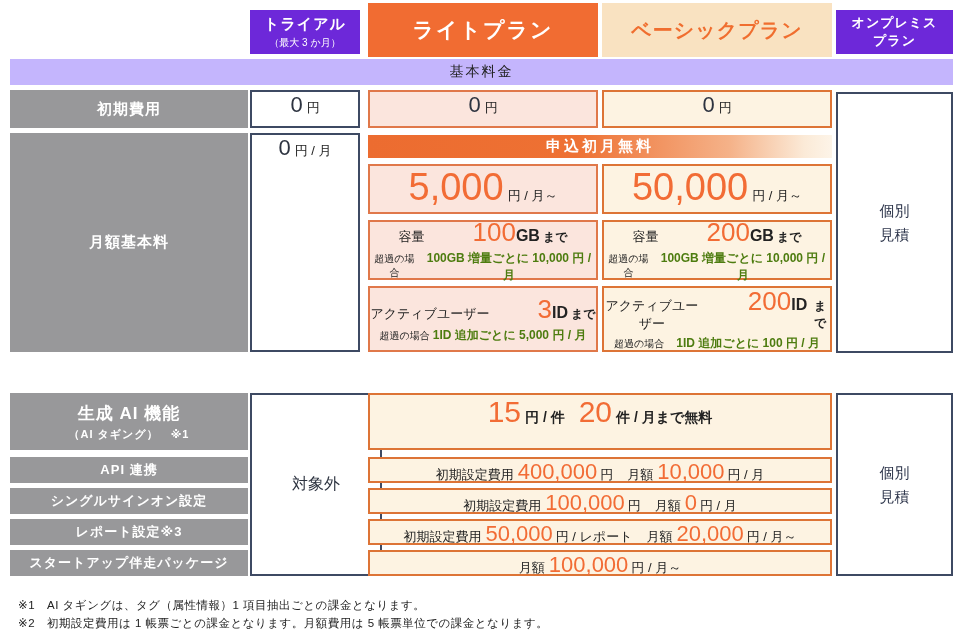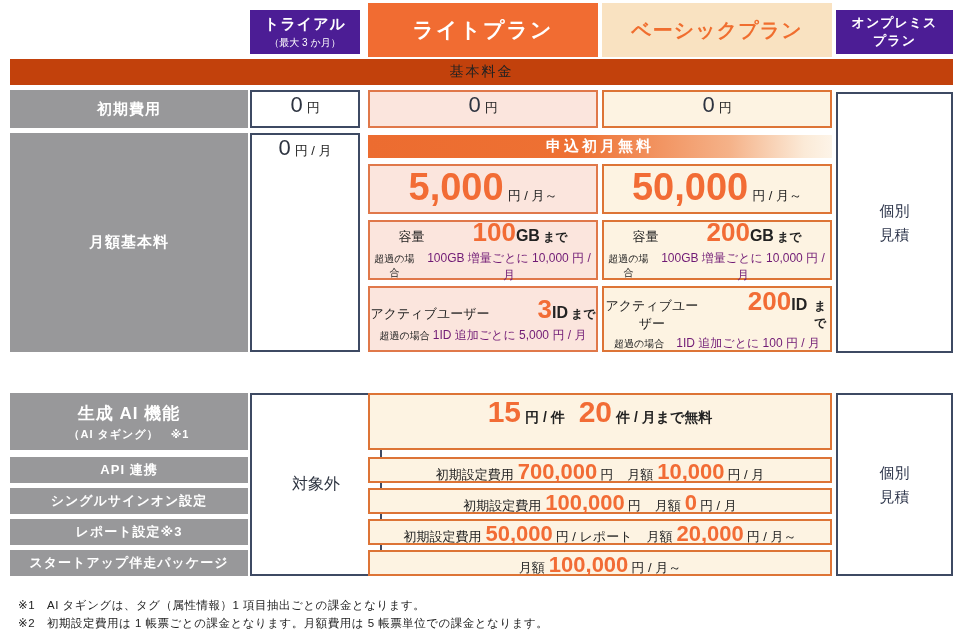--- a/index.html
+++ b/index.html
@@ -6,56 +6,56 @@
   .page{
     position:relative;width:957px;height:640px;background:#ffffff;
     font-family:"Liberation Sans","DejaVu Sans",sans-serif;color:#222;
     overflow:hidden;
   }
   .abs{position:absolute;box-sizing:border-box;}
   .cell{display:flex;align-items:center;justify-content:center;text-align:center;}
   .col{flex-direction:column;}
 
   
-  .hdr-navy{background:#4c1d95;color:#fff;}
+  .hdr-navy{background:#6d28d9;color:#fff;}
   .hdr-orange{background:#f16c32;color:#fff;font-weight:bold;font-size:21px;letter-spacing:2px;}
   .hdr-cream{background:#f9e2c1;color:#f06e2f;font-weight:bold;font-size:20px;letter-spacing:1px;}
   .hdr-title{font-size:15px;font-weight:bold;letter-spacing:1px;}
   .hdr-sub{font-size:10px;margin-top:2px;}
   .hdr-small{font-size:13px;font-weight:bold;line-height:1.35;letter-spacing:1px;text-align:right;}
 
   
-  .band{background:#c2410c;color:#222;font-size:14px;letter-spacing:2px;}
+  .band{background:#c4b5fd;color:#222;font-size:14px;letter-spacing:2px;}
 
   
   .lbl{background:#98989a;color:#fff;font-weight:bold;font-size:15px;letter-spacing:1px;}
   .lbl-sub{font-size:11px;font-weight:bold;margin-top:2px;}
   .lbl-sm{font-size:13px;}
 
   
   .cell-trial{background:#fff;border:2px solid #3e4a63;color:#2d3340;}
   .cell-pink{background:#fbe5dd;border:2px solid #e0784a;}
   .cell-cream{background:#fdf3e2;border:2px solid #dd7436;}
   .cell-onprem{background:#fff;border:2px solid #3e4a63;color:#2b3349;font-size:15px;line-height:1.6;}
 
   .banner{
     background:linear-gradient(to right,#ec6c30 0%,#ee7133 45%,#f5b289 78%,#fbead7 94%,#fdf4e8 100%);
     color:#fff;font-weight:bold;font-size:15px;letter-spacing:3px;
   }
 
   .bl{display:flex;align-items:baseline;justify-content:center;}
-  .num-orange{color:#f26c35;font-weight:bold;}
+  .num-orange{color:#f26c35;font-weight:normal;}
   .n38{font-size:38px;}
   .n30{font-size:30px;}
   .n26{font-size:26px;margin-left:48px;}
   .n22{font-size:22px;}
   .zero{font-size:22px;color:#2d3340;}
   .unit{font-size:13px;color:#222;margin-left:4px;}
   .t13{font-size:13px;color:#222;}
-  .t12b{font-size:12px;font-weight:normal;color:#701a75;}
+  .t12b{font-size:12px;font-weight:bold;color:#4d7c0f;}
   .t10{font-size:10px;color:#222;}
   .gbid{font-size:16px;font-weight:bold;color:#222;}
   .mk{font-size:12px;color:#222;margin-left:3px;font-weight:bold;}
   .opt-b{font-size:14px;font-weight:bold;color:#222;}
   .gap12{margin-left:14px;}
   .note-line{margin-top:2px;}
 
   .foot{font-size:11.5px;color:#222;letter-spacing:0.5px;}
 </style>
 </head>
@@ -176,21 +176,21 @@
 
   <div class="abs cell cell-cream bl" style="left:368px;top:393px;width:464px;height:57px">
     <span class="num-orange n30">15</span>
     <span class="opt-b" style="margin-left:4px">円 / 件</span>
     <span class="num-orange n30 gap12">20</span>
     <span class="opt-b" style="margin-left:4px">件 / 月まで無料</span>
   </div>
 
   <div class="abs cell cell-cream bl" style="left:368px;top:457px;width:464px;height:26px">
     <span class="t13">初期設定費用</span>
-    <span class="num-orange n22" style="margin-left:4px">700,000</span>
+    <span class="num-orange n22" style="margin-left:4px">400,000</span>
     <span class="t13" style="margin-left:3px">円</span>
     <span class="t13 gap12">月額</span>
     <span class="num-orange n22" style="margin-left:4px">10,000</span>
     <span class="t13" style="margin-left:3px">円 / 月</span>
   </div>
 
   <div class="abs cell cell-cream bl" style="left:368px;top:488px;width:464px;height:26px">
     <span class="t13">初期設定費用</span>
     <span class="num-orange n22" style="margin-left:4px">100,000</span>
     <span class="t13" style="margin-left:3px">円</span>

